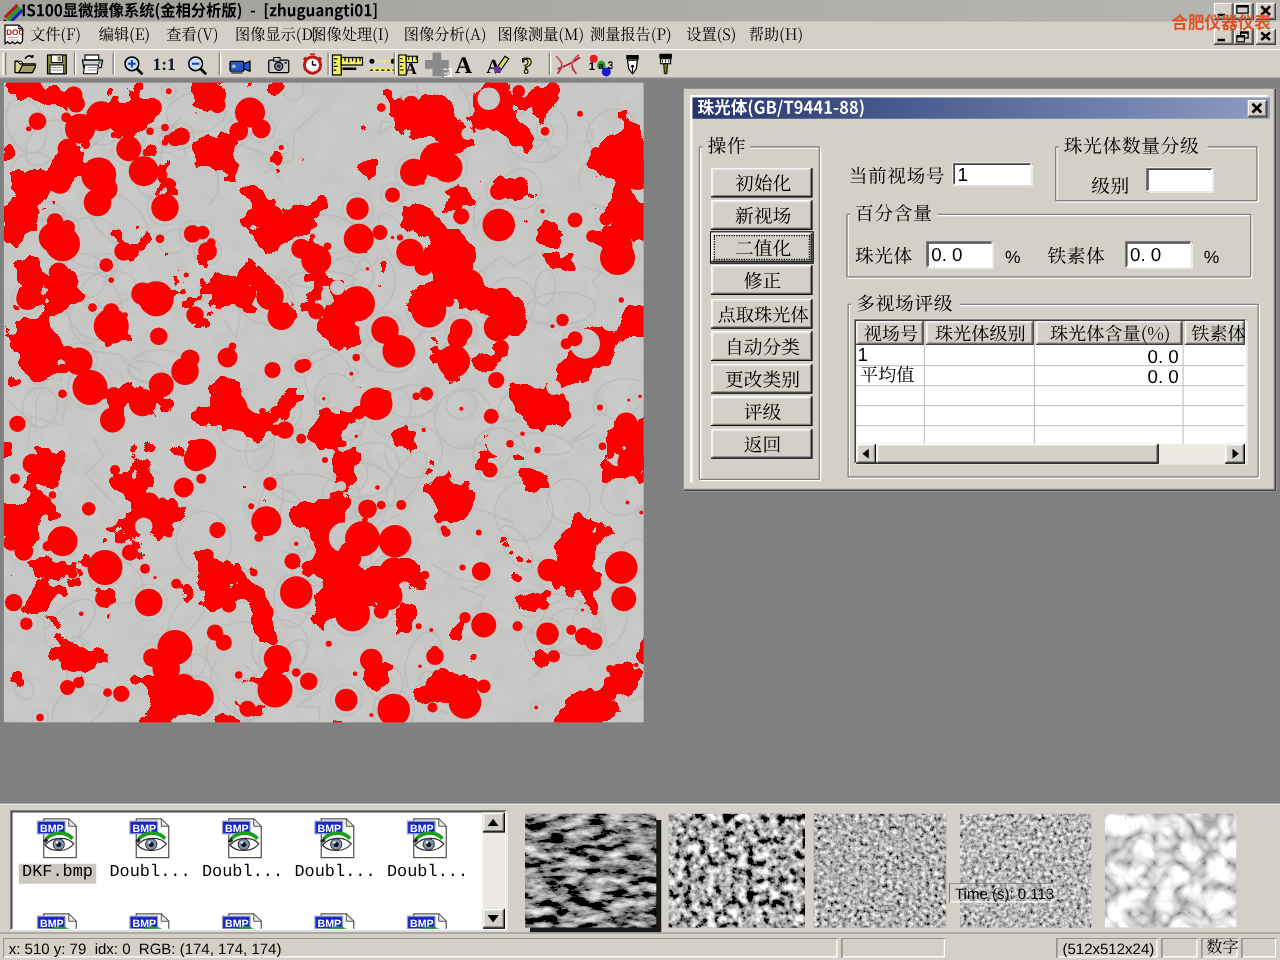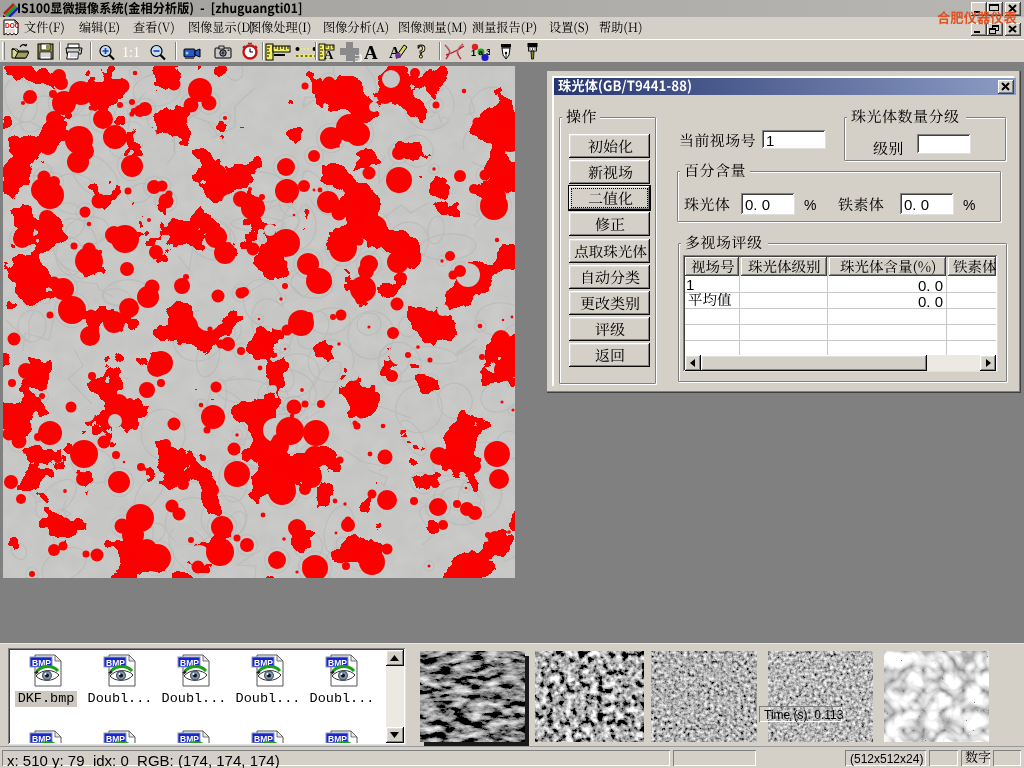--- a/index.html
+++ b/index.html
@@ -108,21 +108,21 @@
 <rect x="4" y="9" width="11" height="7" fill="#fff" stroke="#000" stroke-width="0.9" transform="skewX(-8)"></rect>
 <path d="M5 11 H14 M5 13 H14" stroke="#99a" stroke-width="0.8"></path>
     <circle cx="14.5" cy="7" r="0.9" fill="#060"></circle>
   </svg>
 <div class="abs" style="left:90px;top:42px;width:2px;height:18px;border-left:1px solid #808080;border-right:1px solid #fff;"></div>
 <svg class="abs" style="left:98px;top:44px" width="18" height="18">
     <circle cx="7.5" cy="7" r="5.5" fill="#c8ddf0" stroke="#000" stroke-width="1.2"></circle>
     <path d="M11.5 11 L16 15.5" stroke="#000" stroke-width="2.2"></path>
     <path d="M4.5 7 H10.5 M7.5 4 V10" stroke="#1040c0" stroke-width="1.6"></path>
   </svg>
-<div class="abs" style="left:122px;top:45px;width:26px;height:16px;color:#ffffff;font-weight:normal;font-size:14px;font-family:'Liberation Serif',serif;">1:1</div>
+<div class="abs" style="left:122px;top:45px;width:26px;height:16px;color:#0f172a;font-weight:bold;font-size:14px;font-family:'Liberation Serif',serif;">1:1</div>
 <svg class="abs" style="left:149px;top:44px" width="18" height="18">
     <circle cx="7.5" cy="7" r="5.5" fill="#c8ddf0" stroke="#000" stroke-width="1.2"></circle>
     <path d="M11.5 11 L16 15.5" stroke="#000" stroke-width="2.2"></path>
     <path d="M4.5 7 H10.5" stroke="#1040c0" stroke-width="1.6"></path>
   </svg>
 <div class="abs" style="left:175px;top:42px;width:2px;height:18px;border-left:1px solid #808080;border-right:1px solid #fff;"></div>
 <svg class="abs" style="left:183px;top:44px" width="20" height="18">
     <rect x="1" y="5" width="11" height="8" rx="1" fill="#2858c8" stroke="#000"></rect>
 <path d="M12 7 L17 5 V13 L12 11 Z" fill="#2858c8" stroke="#000"></path>
 <circle cx="4" cy="9" r="1.5" fill="#9cc"></circle>
@@ -1160,21 +1160,21 @@
           <feFuncG type="linear" slope="2.0" intercept="0.22"></feFuncG>
           <feFuncB type="linear" slope="2.0" intercept="0.22"></feFuncB>
         </feComponentTransfer>
 </filter>
     </defs>
 <rect width="105" height="91" fill="#cccccc"></rect>
 <rect width="105" height="91" filter="url(#t5)"></rect>
 </svg>
 <div class="abs" style="left:0;top:746px;width:1024px;height:22px;background:#d4d0c8;border-top:1px solid #9a9a9a;"></div>
 <div class="abs" style="left:2px;top:750px;width:668px;height:16px;box-shadow:inset 1px 1px #808080,inset -1px -1px #fff;">
-    <span style="position:absolute;left:5px;top:2px;font-size:15px;white-space:nowrap;">x: 510 y: 79&nbsp;&nbsp;idx: 0&nbsp;&nbsp;RGB: (174, 174, 174)</span>
+    <span style="position:absolute;left:5px;top:2px;font-size:12px;white-space:nowrap;">x: 510 y: 79&nbsp;&nbsp;idx: 0&nbsp;&nbsp;RGB: (174, 174, 174)</span>
   </div>
 <div class="abs" style="left:673px;top:750px;width:83px;height:16px;box-shadow:inset 1px 1px #808080,inset -1px -1px #fff;"></div>
 <div class="abs" style="left:759px;top:706px;width:83px;height:16px;box-shadow:inset 1px 1px #808080,inset -1px -1px #fff;">
     <span style="position:absolute;left:5px;top:2px;font-size:12px;white-space:nowrap;">Time (s): 0.113</span>
   </div>
 <div class="abs" style="left:845px;top:750px;width:81px;height:16px;box-shadow:inset 1px 1px #808080,inset -1px -1px #fff;">
     <span style="position:absolute;left:5px;top:2px;font-size:12px;white-space:nowrap;">(512x512x24)</span>
   </div>
 <div class="abs" style="left:929px;top:750px;width:29px;height:16px;box-shadow:inset 1px 1px #808080,inset -1px -1px #fff;"></div>
 <div class="abs" style="left:961px;top:750px;width:29px;height:16px;box-shadow:inset 1px 1px #808080,inset -1px -1px #fff;"></div>

